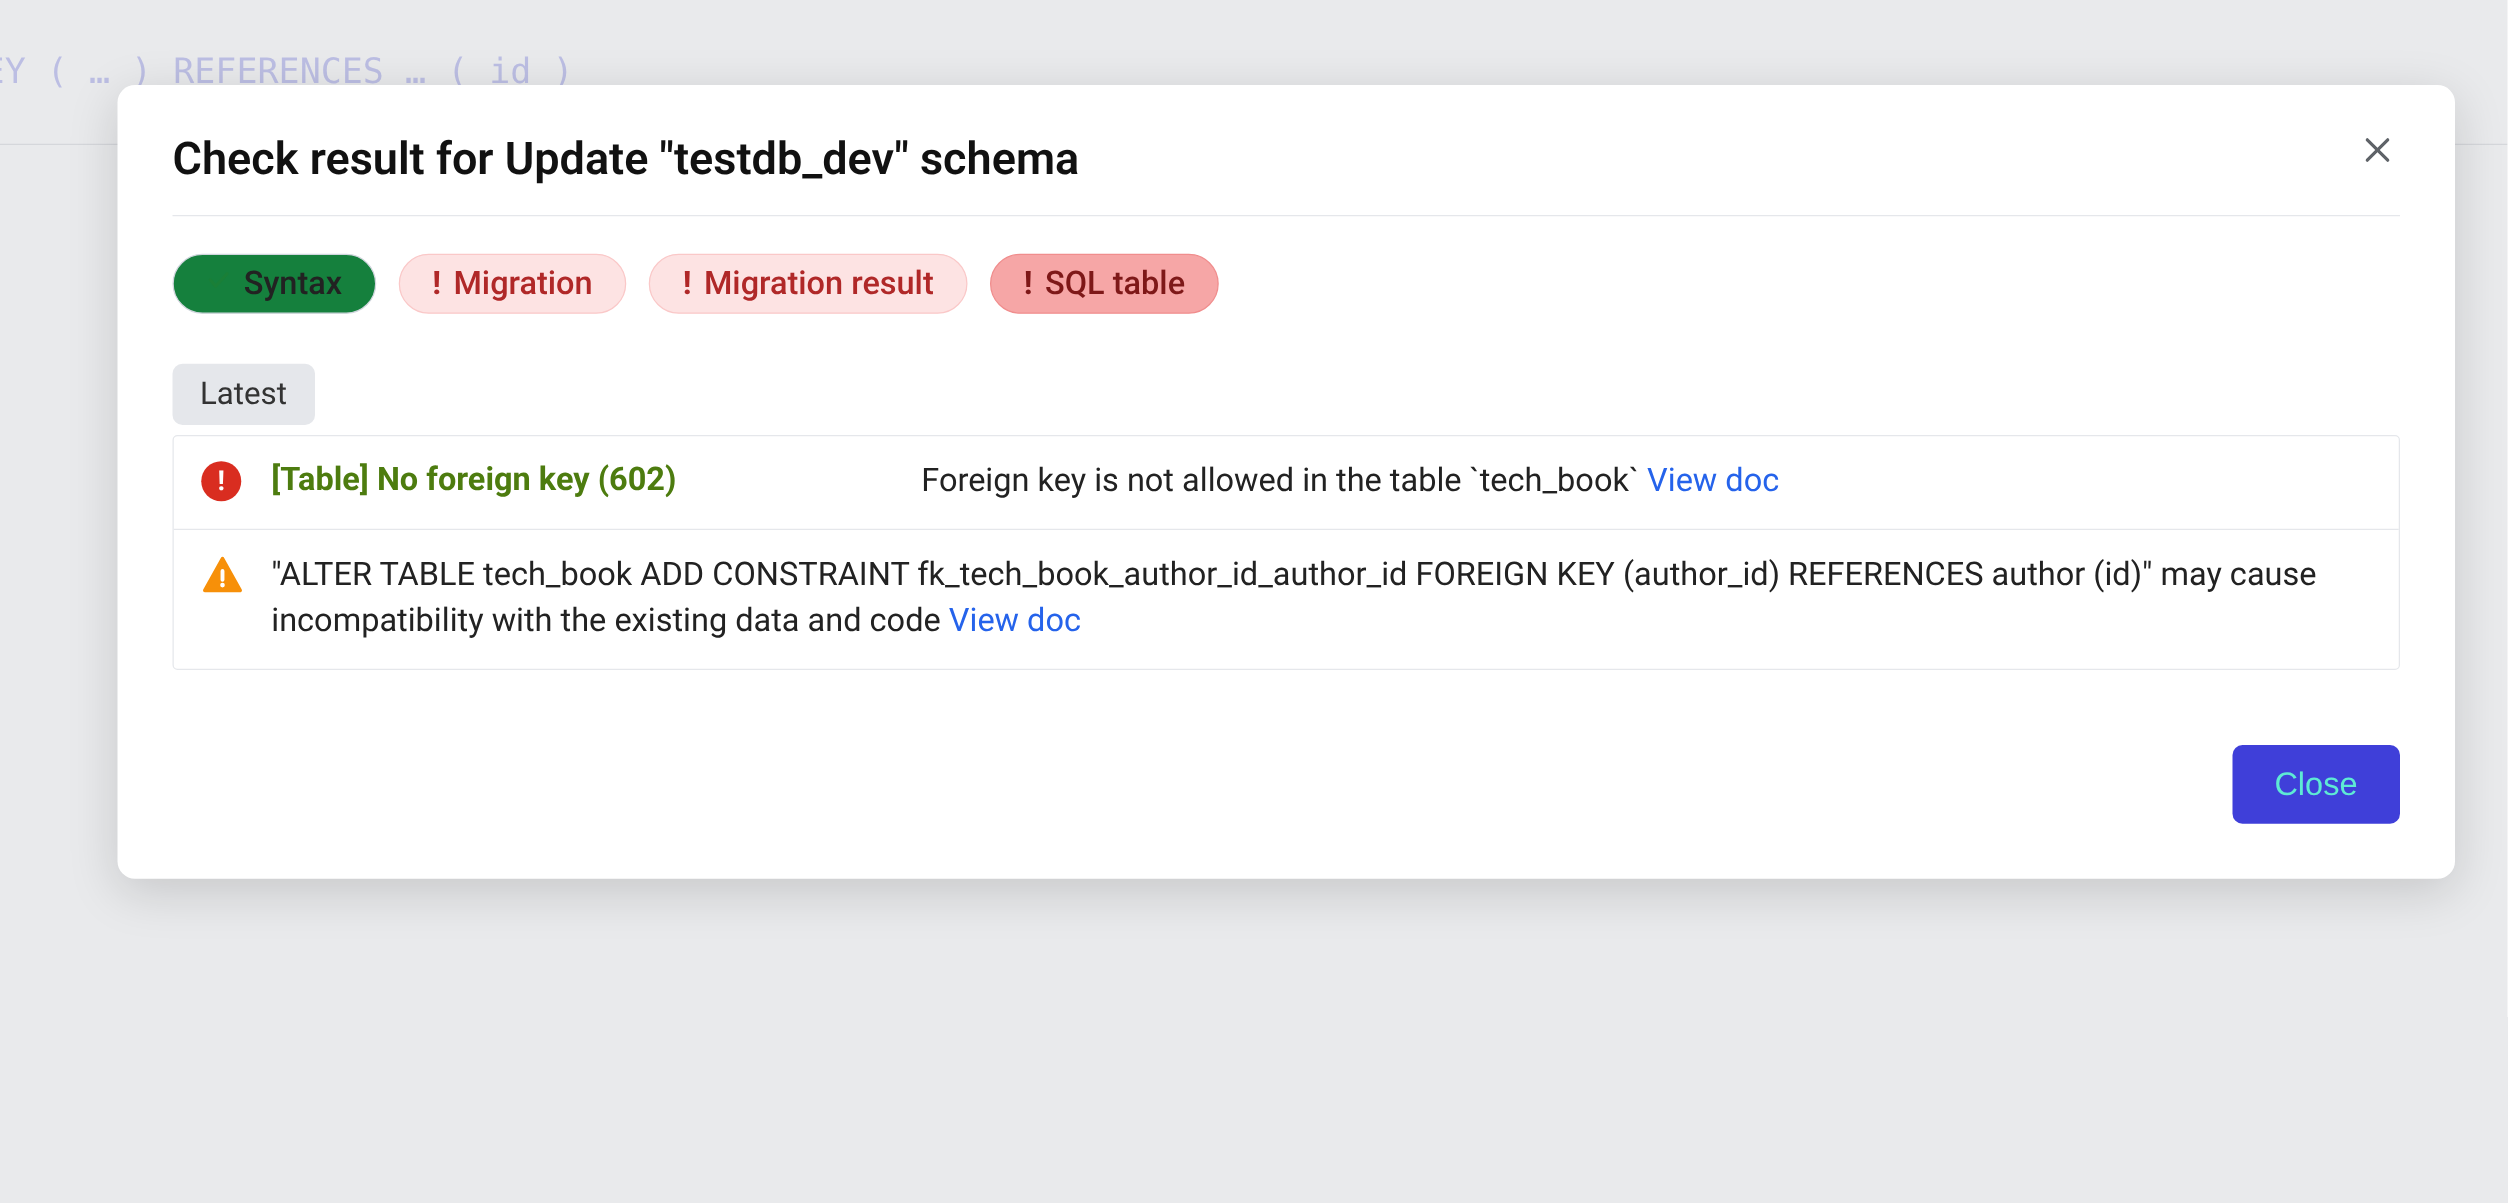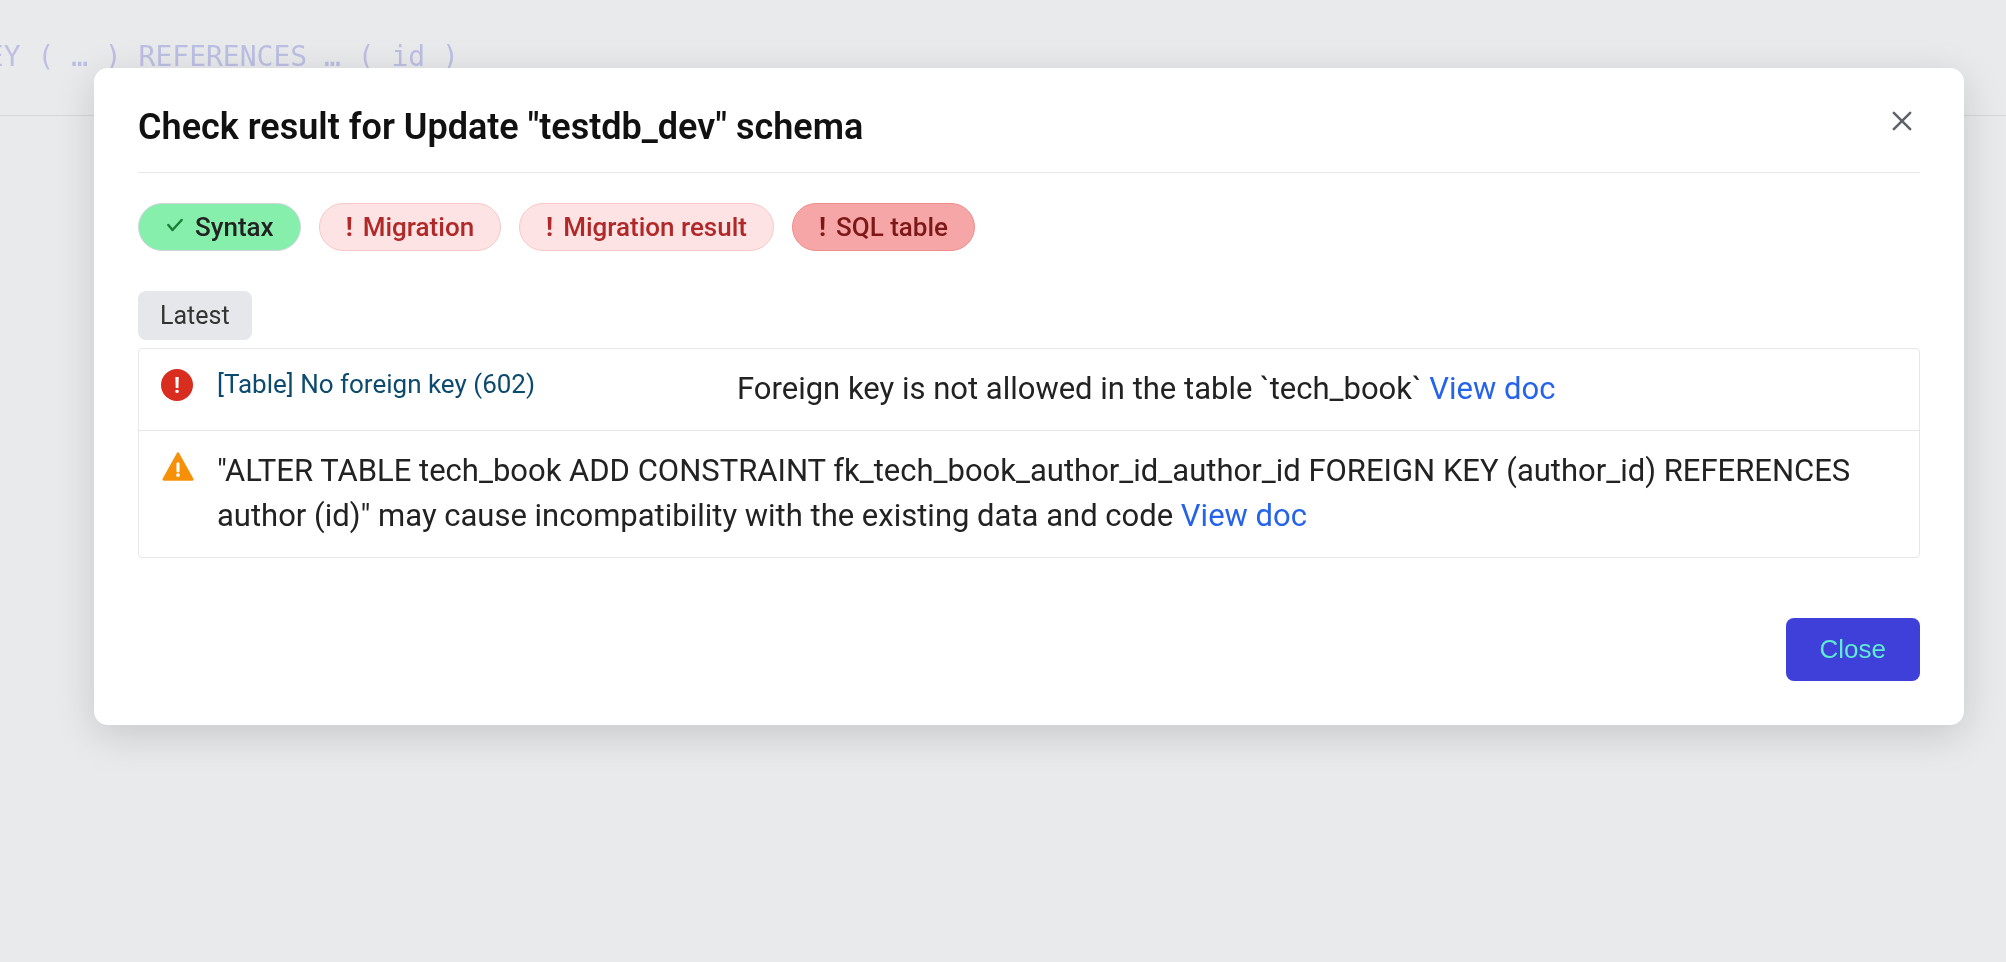--- a/index.html
+++ b/index.html
@@ -74,21 +74,21 @@
     align-items: center;
     gap: 10px;
     padding: 8px 26px;
     border-radius: 999px;
     font-size: 26px;
     font-weight: 500;
     border: 1px solid transparent;
     cursor: pointer;
   }
   .tab-syntax {
-    background: #86efac;
+    background: #15803d;
     border: 1px solid #d0d5dd;
     color: #222;
   }
   .tab-error {
     background: #fde3e3;
     border: 1px solid #fac8c8;
     color: #b02828;
   }
   .tab-error-active {
     background: #f6a6a6;
@@ -127,27 +127,28 @@
   .result-row:last-child {
     border-bottom: none;
   }
   .row-icon {
     flex: 0 0 36px;
     margin-top: 2px;
   }
   .row-title {
     flex: 0 0 500px;
     font-size: 26px;
-    color: #0c4a6e;
+    color: #4d7c0f;
     line-height: 1.35;
     padding-right: 20px;
+    font-weight: bold;
   }
   .row-body {
     flex: 1;
-    font-size: 31px;
+    font-size: 26px;
     color: #222;
     line-height: 1.45;
   }
   .view-doc {
     color: #2563eb;
     cursor: pointer;
   }
   .err-circle {
     width: 32px;
     height: 32px;

